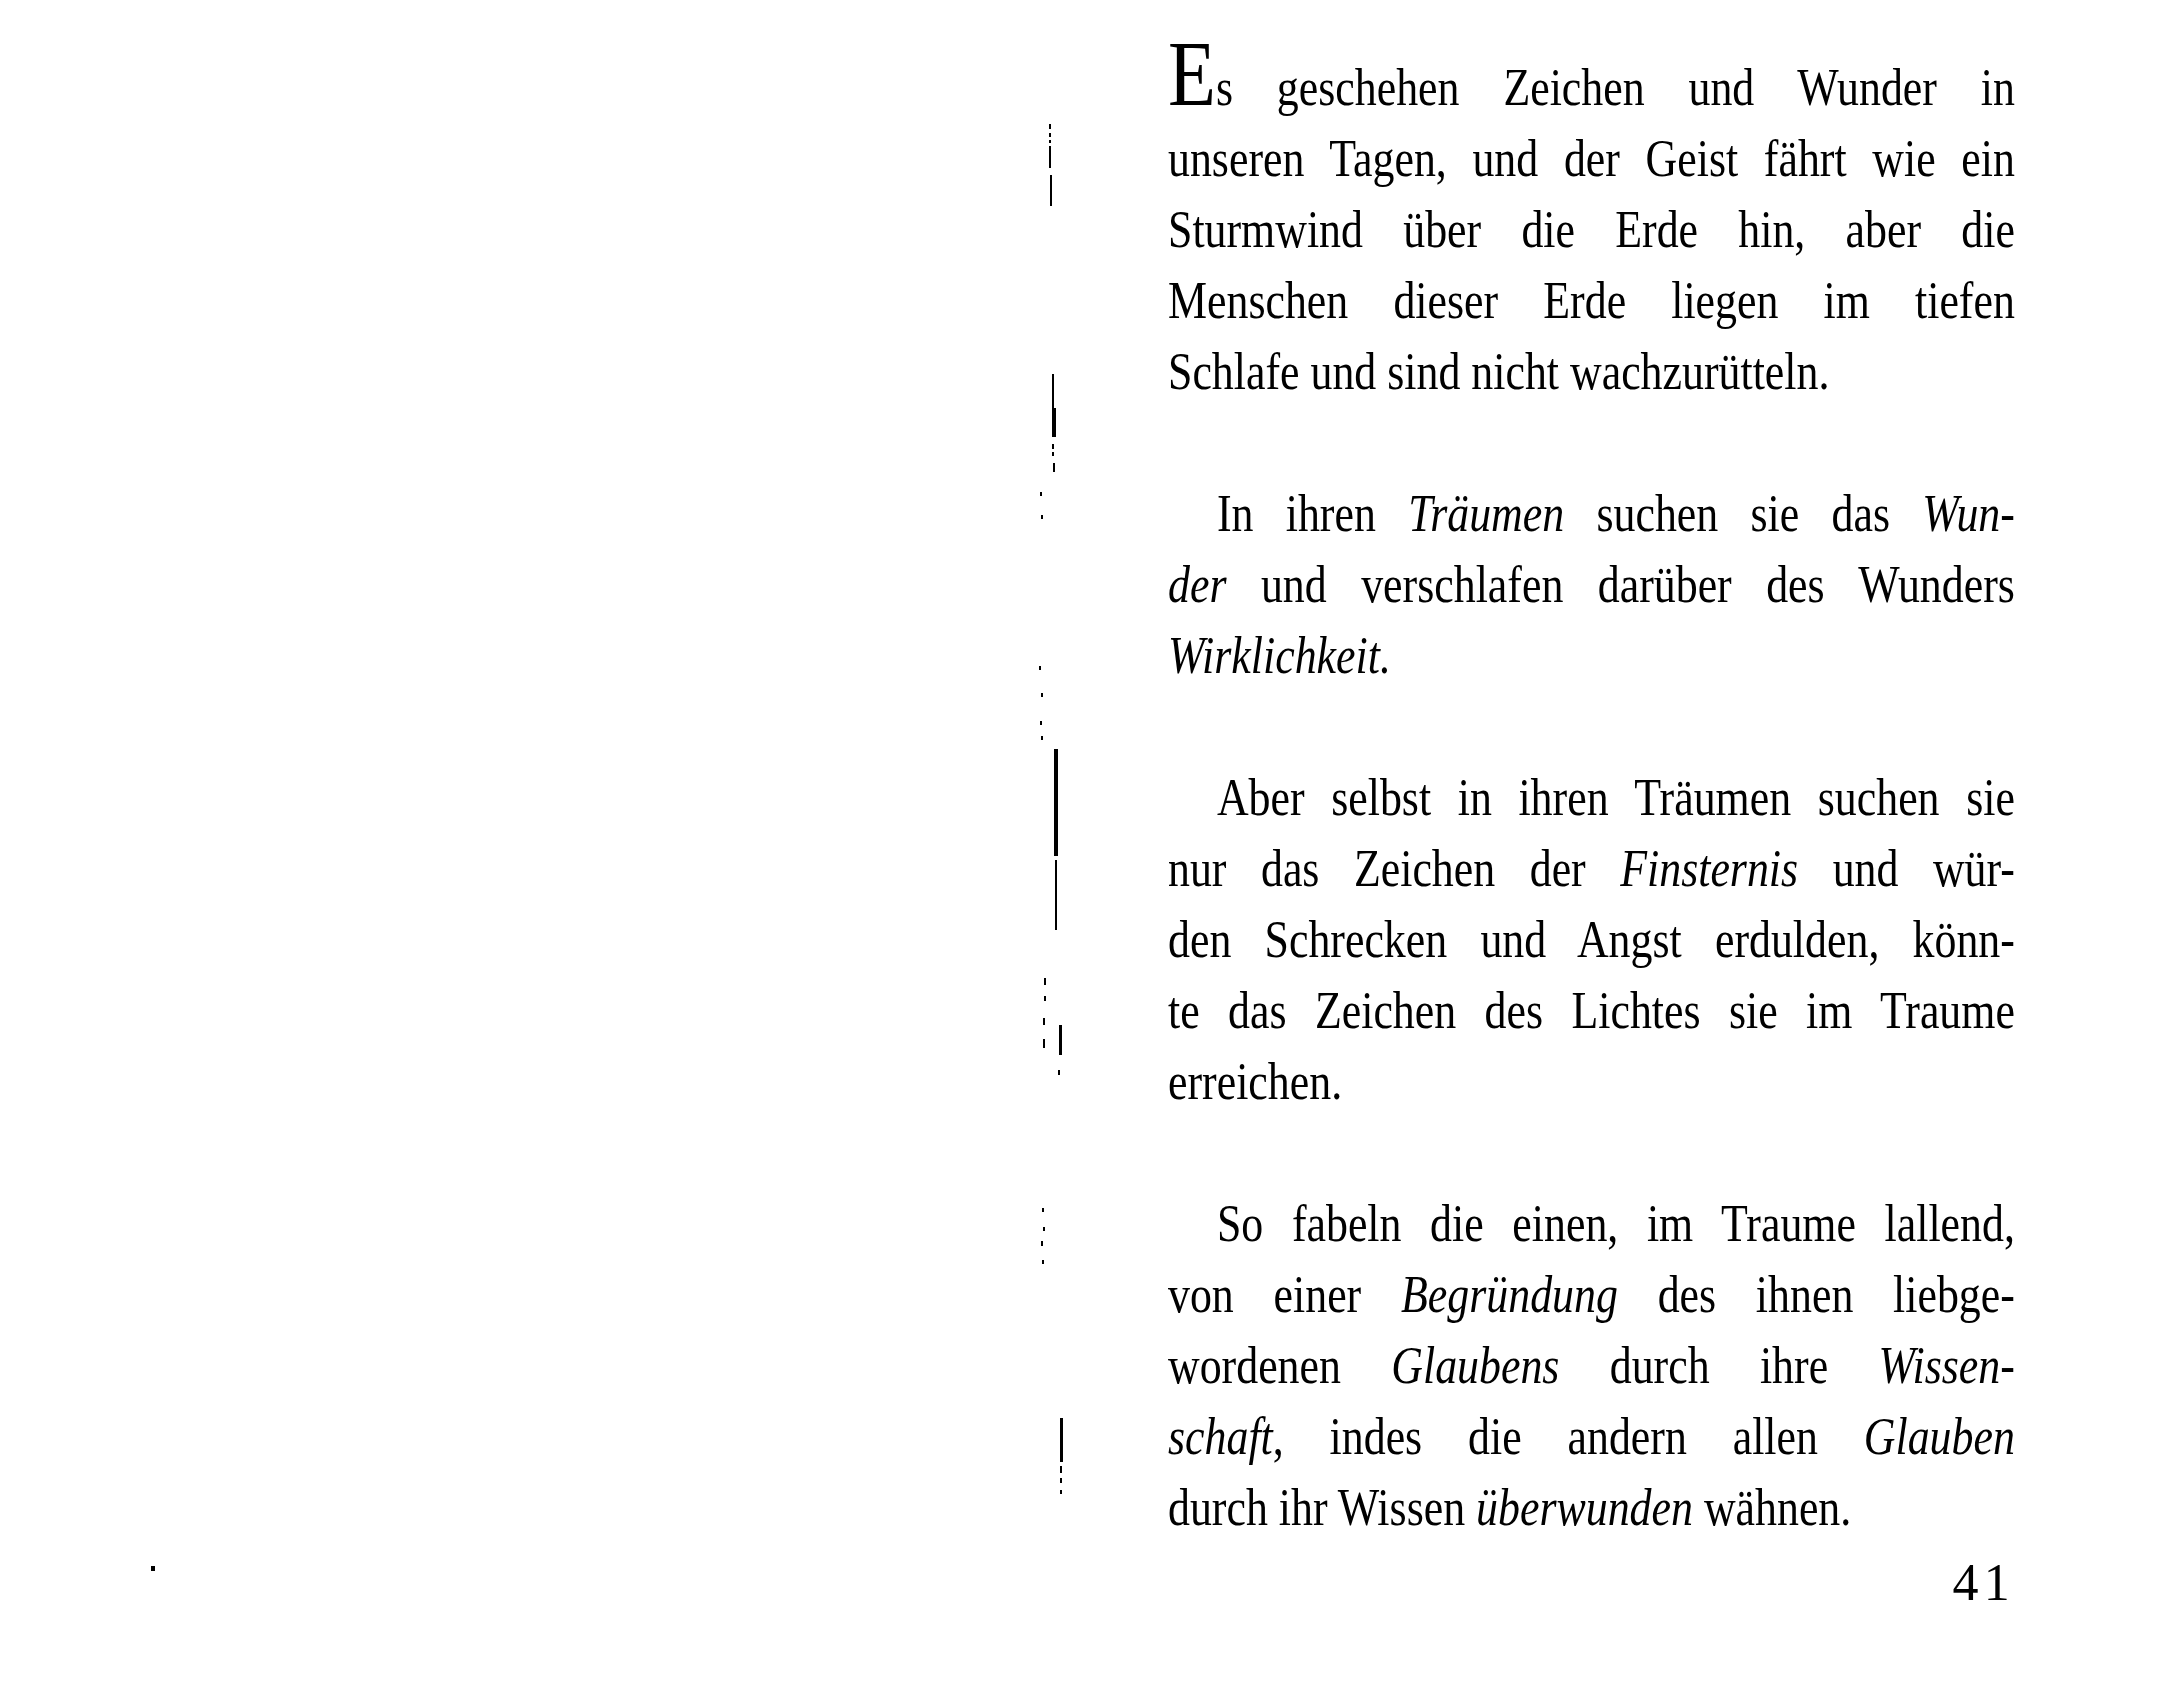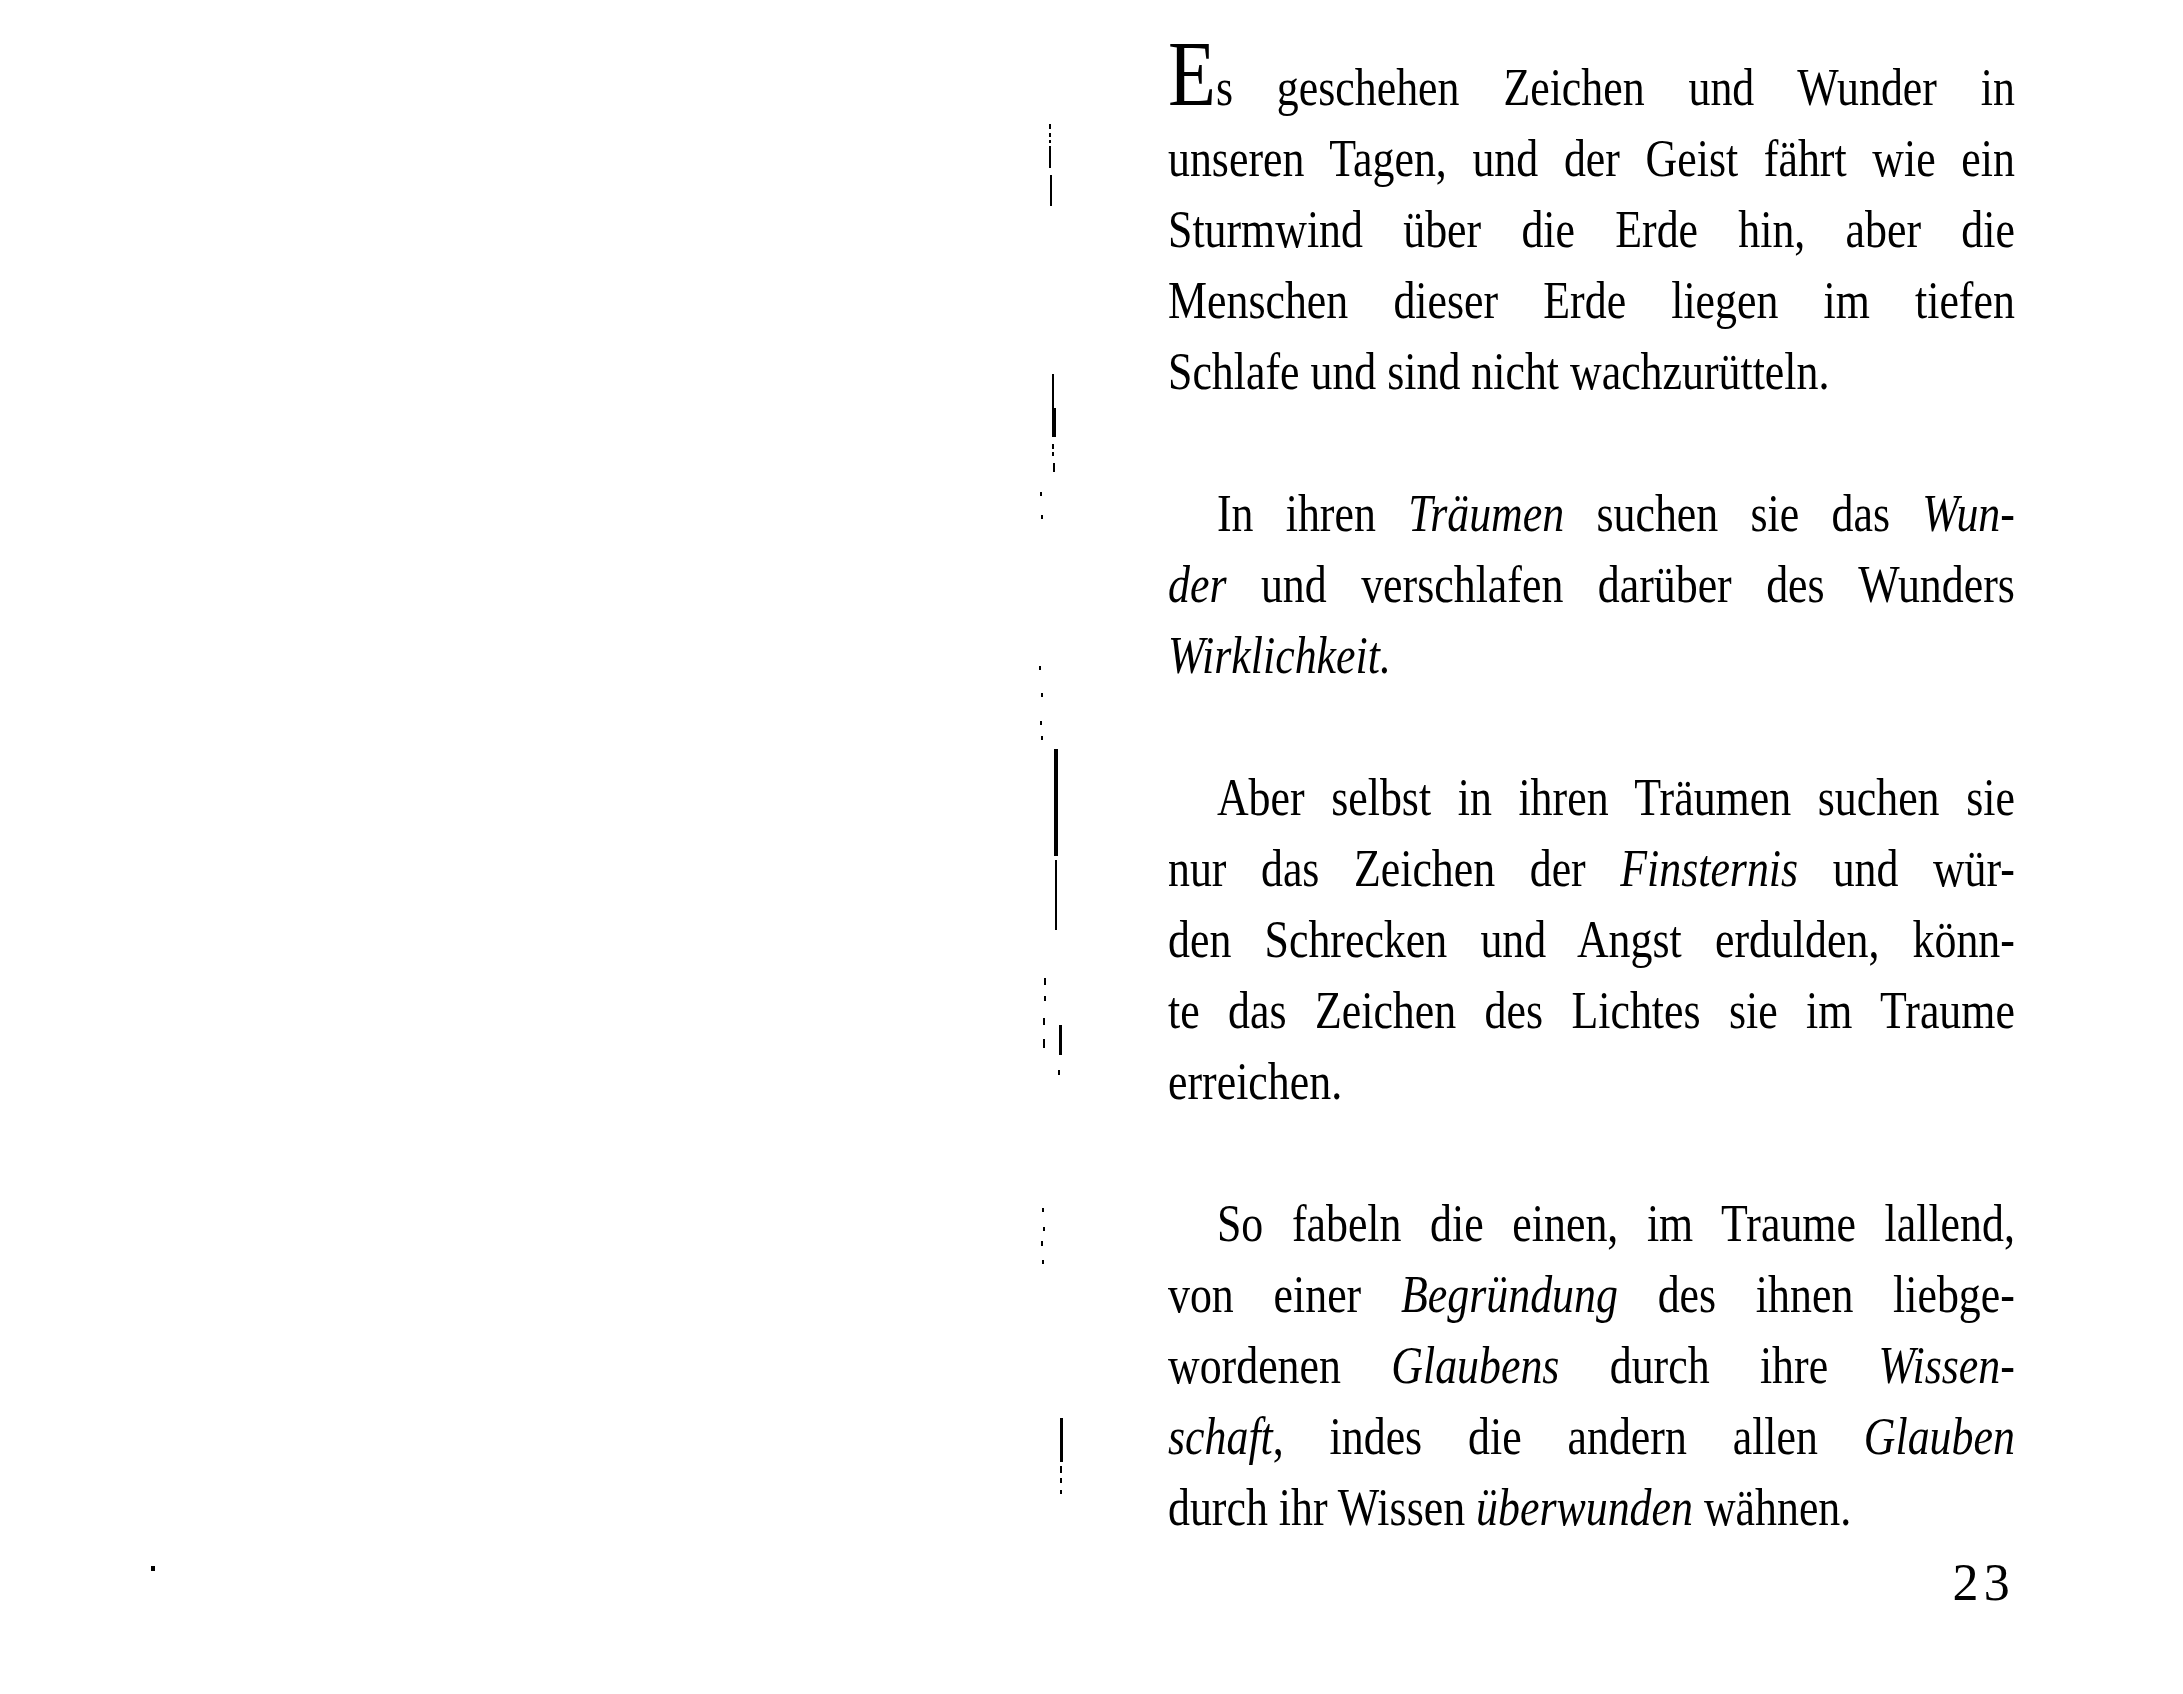--- a/index.html
+++ b/index.html
@@ -87,21 +87,21 @@
         </div>
         <div class="para">
           <div class="line indent"><span>So fabeln die einen, im Traume lallend,</span></div>
           <div class="line"><span>von einer </span><span class="it">Begründung</span><span> des ihnen liebge-</span></div>
           <div class="line"><span>wordenen </span><span class="it">Glaubens</span><span> durch ihre </span><span class="it">Wissen-</span></div>
           <div class="line"><span class="it">schaft</span><span>, indes die andern allen </span><span class="it">Glauben</span></div>
           <div class="line flush"><span>durch ihr Wissen </span><span class="it">überwunden</span><span> wähnen.</span></div>
         </div>
       </div>
   </div>
-  <div class="pagenum">23</div>
+  <div class="pagenum">41</div>
   <div>
       <div class="mark" style="left: 1049px; top: 124px; width: 1.7px; height: 5.2px;"></div>
       <div class="mark" style="left: 1049px; top: 133px; width: 1.7px; height: 3.5px;"></div>
       <div class="mark" style="left: 1049px; top: 140px; width: 1.7px; height: 2.6px;"></div>
       <div class="mark" style="left: 1049px; top: 146px; width: 1.7px; height: 22px;"></div>
       <div class="mark" style="left: 1050px; top: 175px; width: 1.7px; height: 31px;"></div>
       <div class="mark" style="left: 1052px; top: 374px; width: 1.7px; height: 34px;"></div>
       <div class="mark" style="left: 1052px; top: 408px; width: 3.5px; height: 29px;"></div>
       <div class="mark" style="left: 1052px; top: 444px; width: 1.7px; height: 5.2px;"></div>
       <div class="mark" style="left: 1052px; top: 452px; width: 1.7px; height: 3.5px;"></div>

